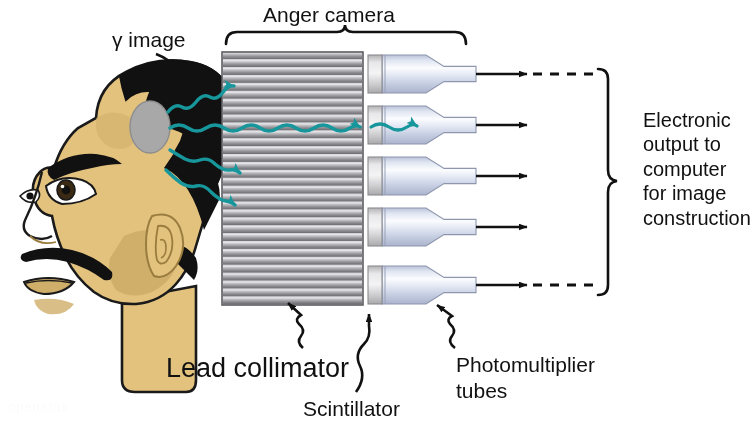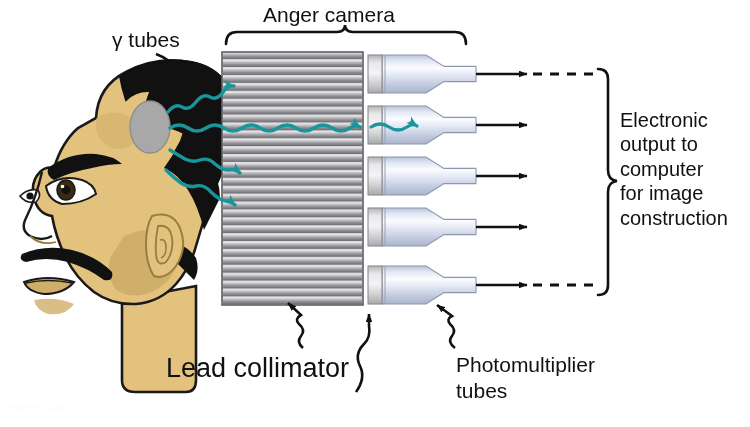--- a/index.html
+++ b/index.html
@@ -2,21 +2,21 @@
 <html><head>
 <meta charset="utf-8">
 <style>
   html,body{margin:0;padding:0;background:#fff;}
   body{width:750px;height:427px;overflow:hidden;
        font-family:"Liberation Sans",sans-serif;color:#111;}
   #stage{position:relative;width:750px;height:427px;background:#ffffff;}
   .lbl{position:absolute;white-space:pre;line-height:1.22;color:#111;}
   #anger-camera-label{left:263px;top:2px;font-size:21px;}
   #gamma-rays-label{left:112px;top:27px;font-size:21px;}
-  #electronic-output-label{left:620px;top:108px;font-size:20px;}
+  #electronic-output-label{left:643px;top:108px;font-size:20px;}
   #lead-collimator-label{left:166px;top:352px;font-size:27px;}
   #scintillator-label{left:303px;top:396px;font-size:21px;}
   #pmt-label{left:456px;top:352px;font-size:21px;}
   svg.layer{position:absolute;left:0;top:0;width:750px;height:427px;}
   .watermark{position:absolute;left:8px;top:399px;font-size:13px;color:#fbfbfb;
              letter-spacing:1px;}
 </style>
 </head>
 <body>
 
@@ -224,28 +224,29 @@
 
     <path d="M303,348 q-7,-6 -2,-12 q5,-6 -2,-12 q-5,-5 2,-9 l-13,-12" fill="none" stroke="#111" stroke-width="2.6" marker-end="url(#mArrowThin)"></path>
 
     <path d="M356,392 q10,-14 4,-26 q-6,-12 4,-22 q7,-7 5,-18 l0,-12" fill="none" stroke="#111" stroke-width="2.6" marker-end="url(#mArrowThin)"></path>
 
     <path d="M455,348 q-8,-6 -3,-12 q5,-6 -2,-12 q-4,-5 2,-8 l-15,-11" fill="none" stroke="#111" stroke-width="2.6" marker-end="url(#mArrowThin)"></path>
   </svg>
 
   <div class="lbl" id="anger-camera-label">Anger camera</div>
 
-  <div class="lbl" id="gamma-rays-label">γ tubes</div>
+  <div class="lbl" id="gamma-rays-label">γ image</div>
 
   <div class="lbl" id="electronic-output-label">Electronic
 output to
 computer
 for image
 construction</div>
 
   <div class="lbl" id="lead-collimator-label">Lead collimator</div>
 
+  <div class="lbl" id="scintillator-label">Scintillator</div>
 
   <div class="lbl" id="pmt-label">Photomultiplier
 tubes</div>
 
   <div class="watermark">openstax</div>
 </div>
 
 </body></html>

